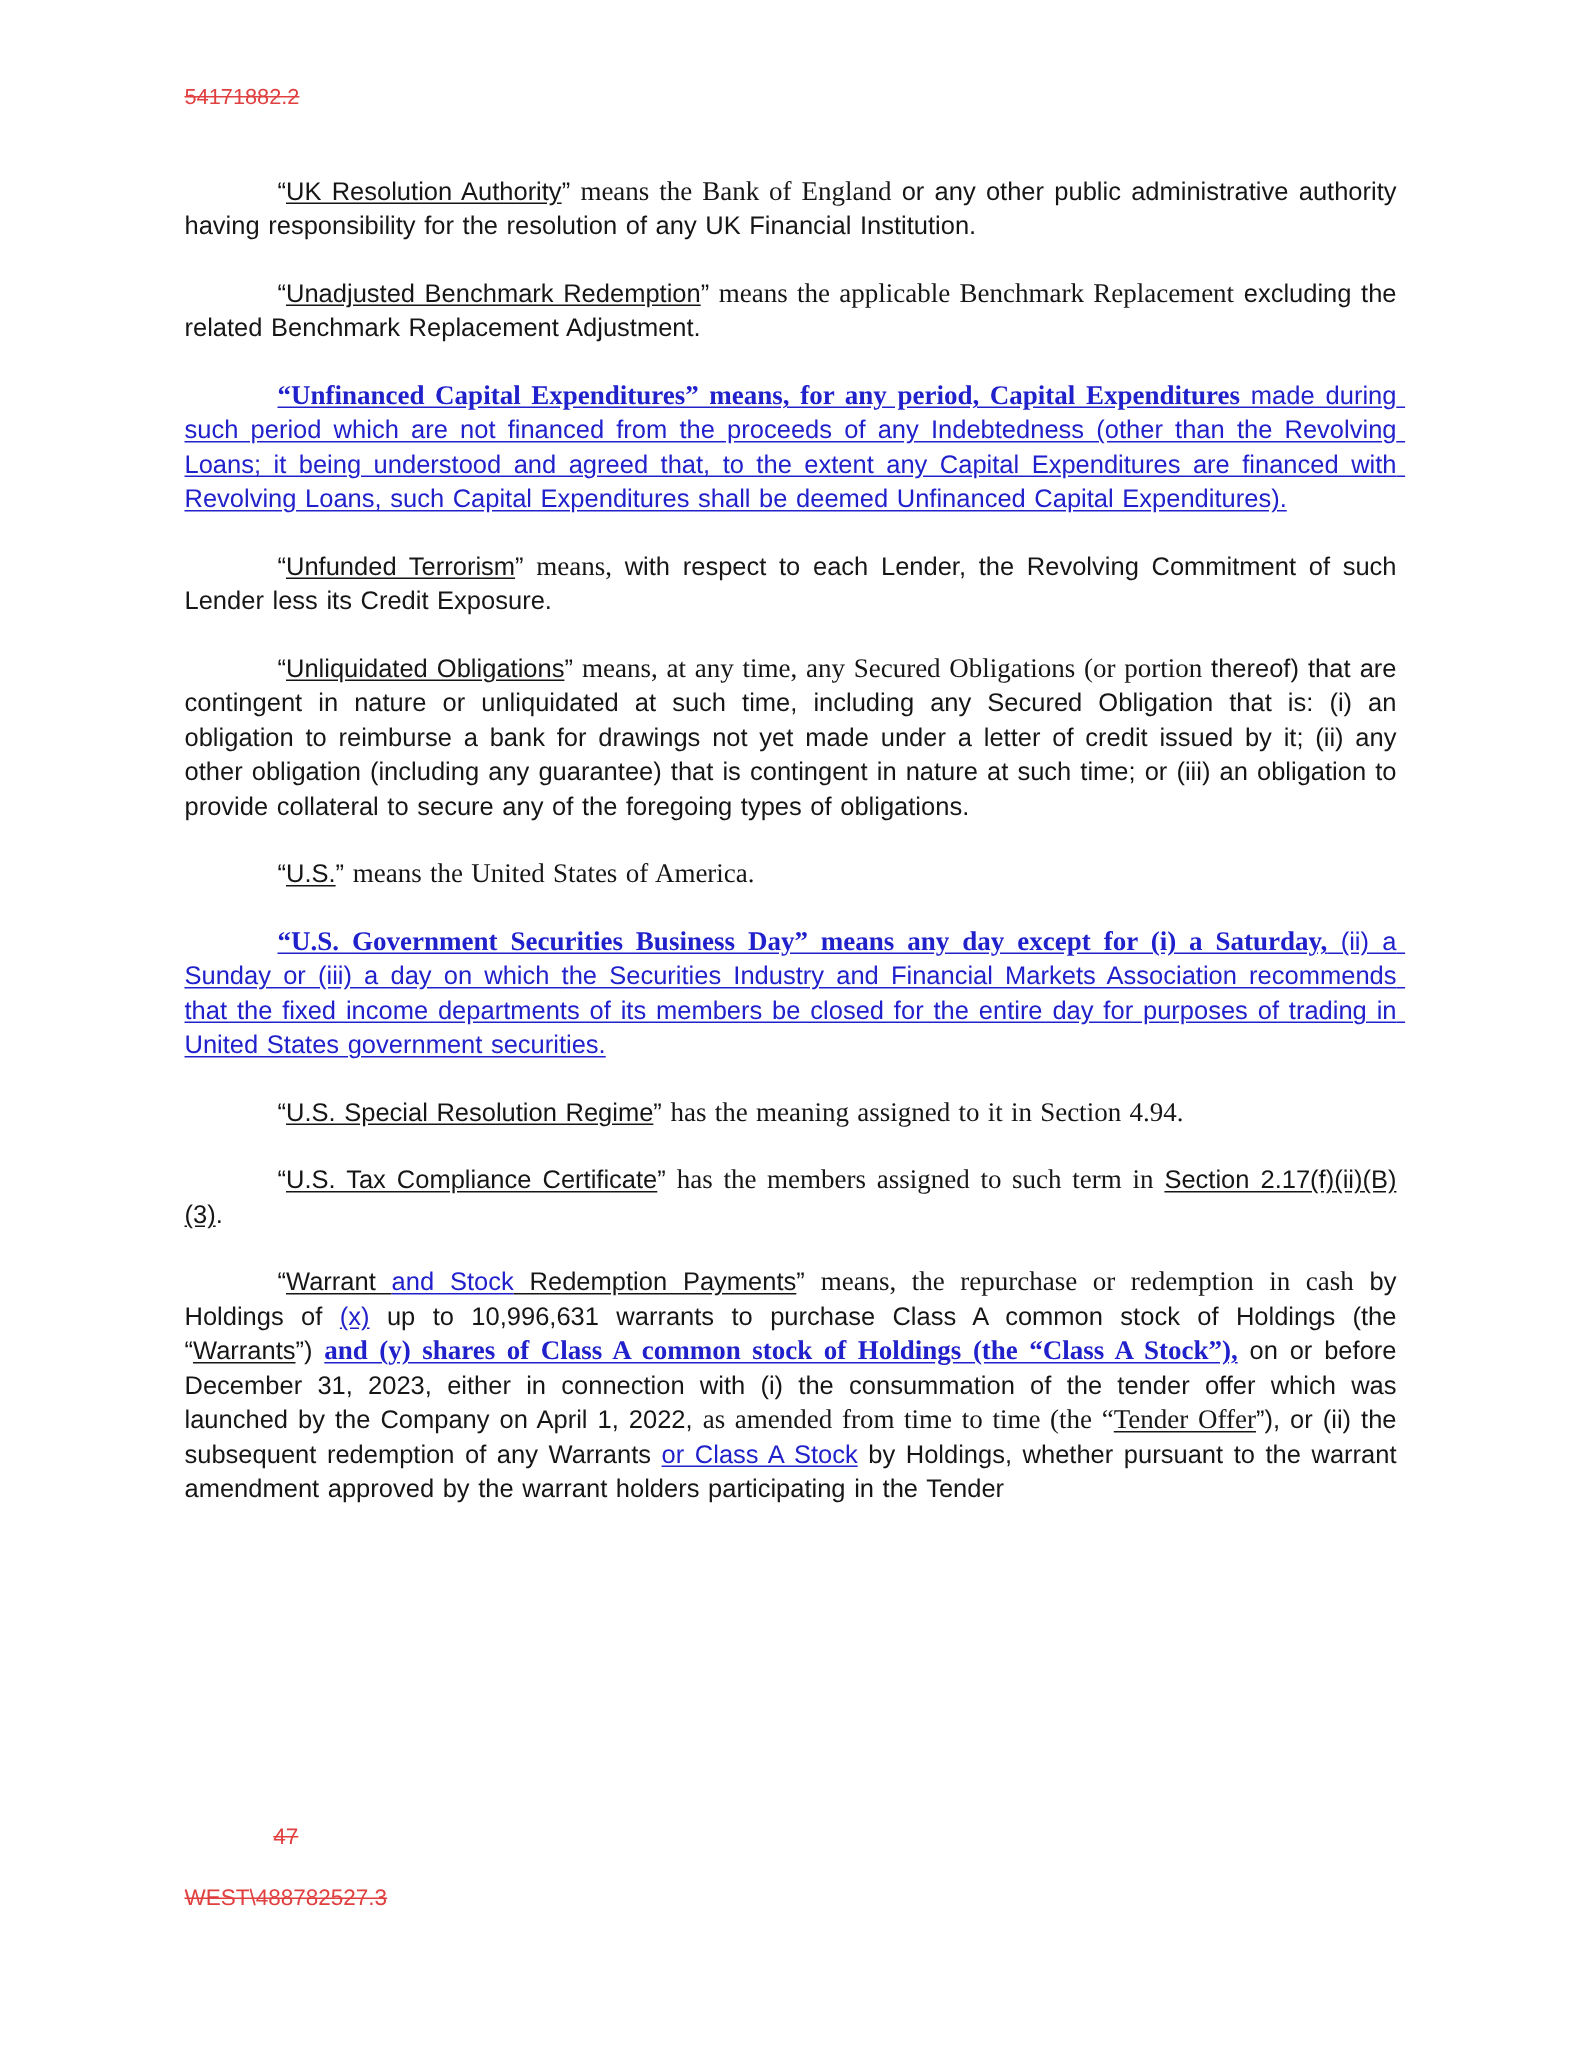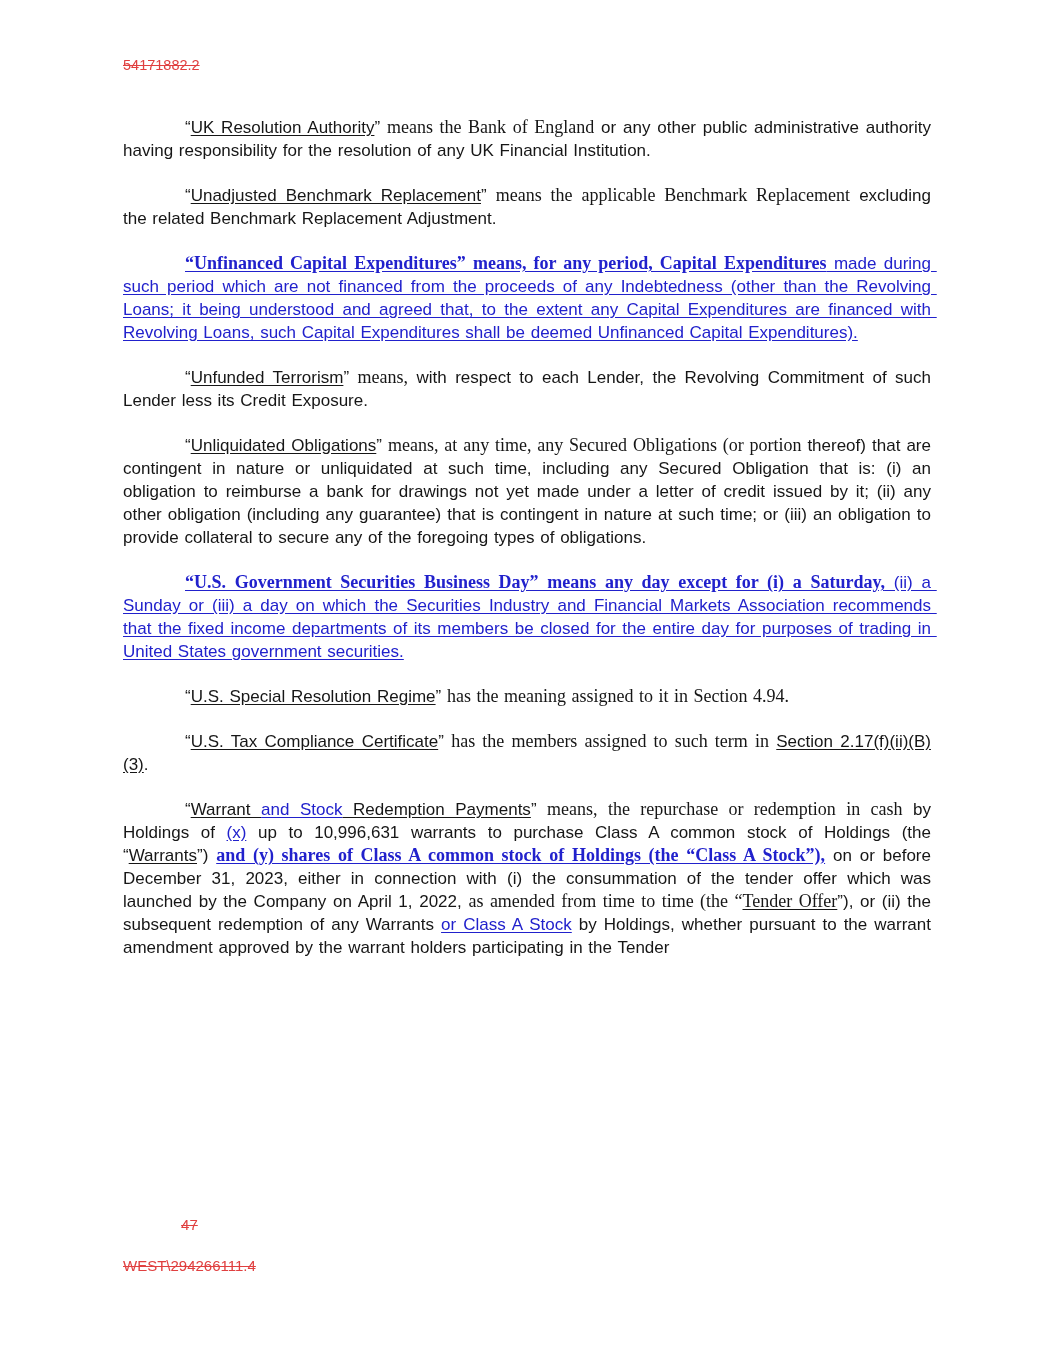--- a/index.html
+++ b/index.html
@@ -60,28 +60,29 @@
 </style>
 </head>
 <body>
 
 <div class="page">
 
   <p class="doc-code">54171882.2</p>
 
   <div>
     <p class="para"><span>“</span><span class="u">UK Resolution Authority</span><span>” </span><span class="serif">means the Bank of England</span><span> or any other public administrative authority having responsibility for the resolution of any UK Financial Institution.</span></p>
-    <p class="para"><span>“</span><span class="u">Unadjusted Benchmark Replacement</span><span>” </span><span class="serif">means the applicable Benchmark Replacement</span><span> excluding the related Benchmark Replacement Adjustment.</span></p>
+    <p class="para"><span>“</span><span class="u">Unadjusted Benchmark Redemption</span><span>” </span><span class="serif">means the applicable Benchmark Replacement</span><span> excluding the related Benchmark Replacement Adjustment.</span></p>
     <p class="para"><span class="b u blue serif">“Unfinanced Capital Expenditures” means, for any period, Capital Expenditures</span><span class="u blue"> made during such period which are not financed from the proceeds of any Indebtedness (other than the Revolving Loans; it being understood and agreed that, to the extent any Capital Expenditures are financed with Revolving Loans, such Capital Expenditures shall be deemed Unfinanced Capital Expenditures).</span></p>
     <p class="para"><span>“</span><span class="u">Unfunded Terrorism</span><span>” </span><span class="serif">means,</span><span> with respect to each Lender, the Revolving Commitment of such Lender less its Credit Exposure.</span></p>
     <p class="para"><span>“</span><span class="u">Unliquidated Obligations</span><span>” </span><span class="serif">means, at any time, any Secured Obligations (or portion </span><span>thereof) that are contingent in nature or unliquidated at such time, including any Secured Obligation that is: (i) an obligation to reimburse a bank for drawings not yet made under a letter of credit issued by it; (ii) any other obligation (including any guarantee) that is contingent in nature at such time; or (iii) an obligation to provide collateral to secure any of the foregoing types of obligations.</span></p>
+    <p class="para"><span>“</span><span class="u">U.S.</span><span>” </span><span class="serif">means the United States of America.</span></p>
     <p class="para"><span class="b u blue serif">“U.S. Government Securities Business Day” means any day except for (i) a Saturday,</span><span class="u blue"> (ii) a Sunday or (iii) a day on which the Securities Industry and Financial Markets Association recommends that the fixed income departments of its members be closed for the entire day for purposes of trading in United States government securities.</span></p>
     <p class="para"><span>“</span><span class="u">U.S. Special Resolution Regime</span><span>” </span><span class="serif">has the meaning assigned to it in Section 4.94.</span></p>
     <p class="para"><span>“</span><span class="u">U.S. Tax Compliance Certificate</span><span>” </span><span class="serif">has the members assigned to such term in</span><span> </span><span class="u">Section 2.17(f)(ii)(B)(3)</span><span>.</span></p>
     <p class="para"><span>“</span><span class="u">Warrant </span><span class="u blue">and Stock</span><span class="u"> Redemption Payments</span><span>” </span><span class="serif">means, the repurchase or redemption in cash</span><span> by Holdings of </span><span class="u blue">(x)</span><span> up to 10,996,631 warrants to purchase Class A common stock of Holdings (the “</span><span class="u">Warrants</span><span>”) </span><span class="b u blue serif">and (y) shares of Class A common stock of Holdings (the “Class A Stock”),</span><span> on or before December 31, 2023, either in connection with (i) the consummation of the tender offer which was launched by the Company on April 1, 2022, </span><span class="serif">as amended from time to time (the “</span><span class="u serif">Tender Offer</span><span>”), or (ii) the subsequent redemption of any Warrants </span><span class="u blue">or Class A Stock</span><span> by Holdings, whether pursuant to the warrant amendment approved by the warrant holders participating in the Tender</span></p>
   </div>
 
   <div class="footer-block">
     <p class="page-number">47</p>
-    <p class="footer-code">WEST\294266111.4</p>
+    <p class="footer-code">WEST\488782527.3</p>
   </div>
 
 </div>
 
 </body></html>

